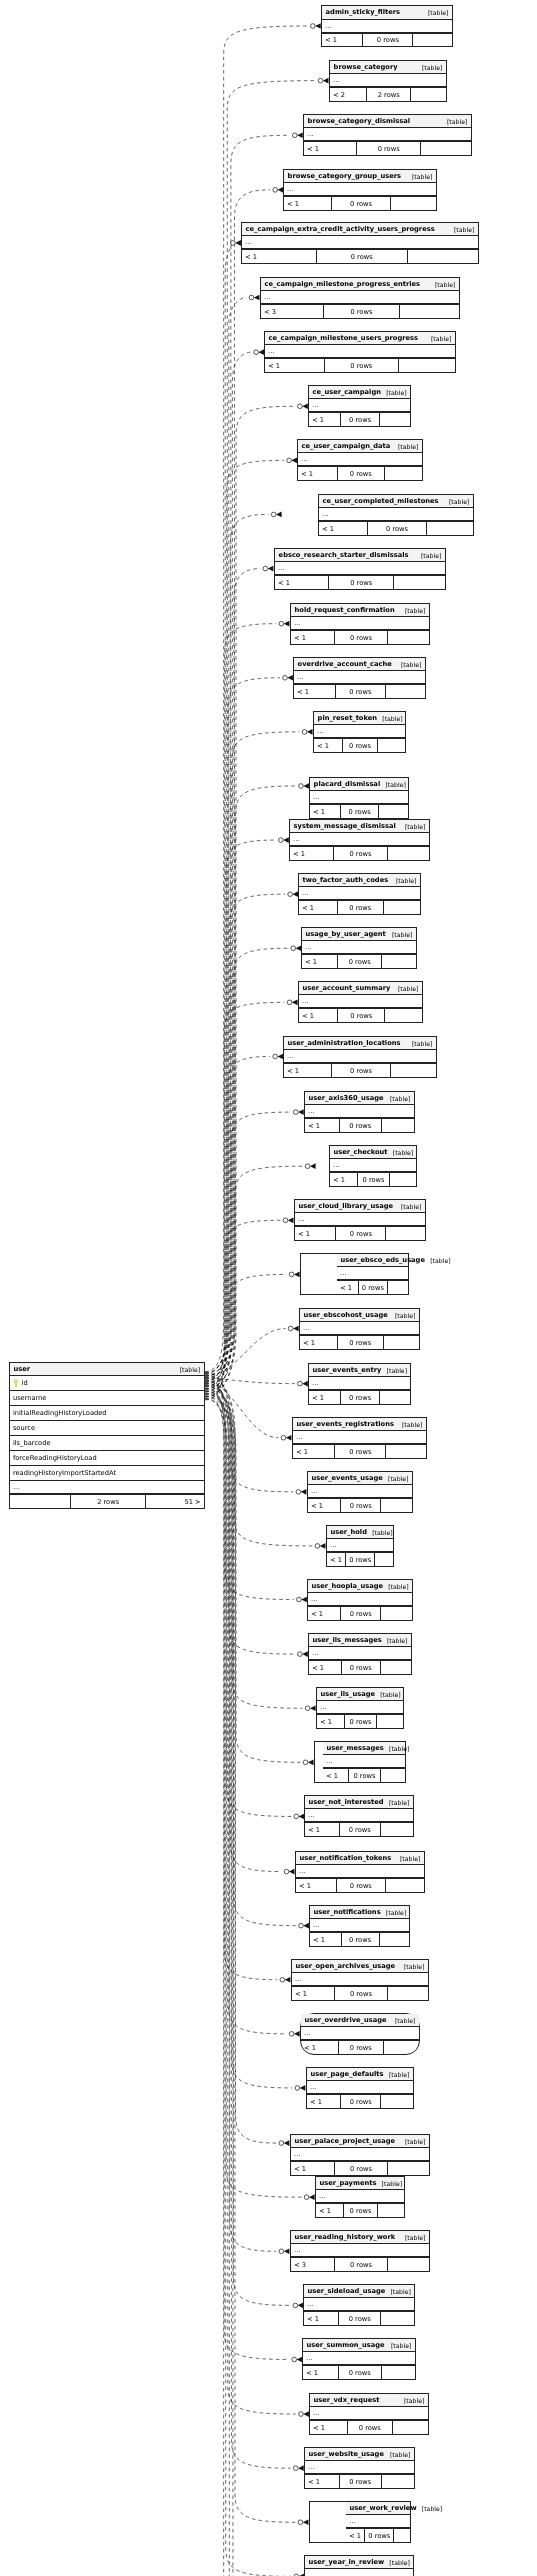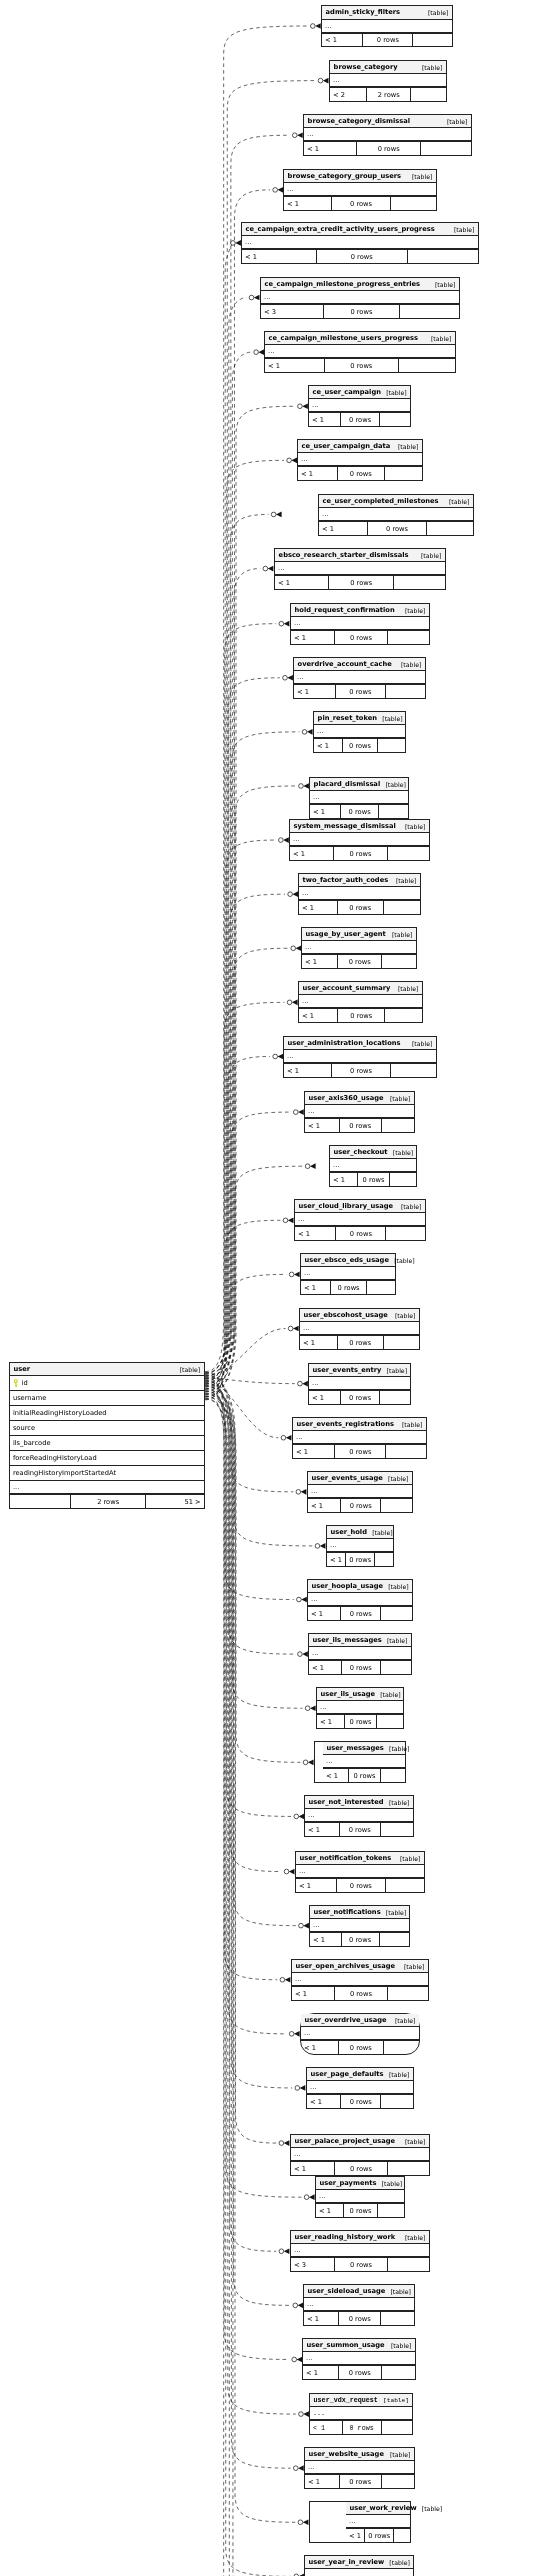--- a/index.html
+++ b/index.html
@@ -546,21 +546,21 @@
       </div>
       <div class="trow ellipsis">
         <span class="clabel">...</span>
       </div>
       <div class="tfoot">
         <span class="fcell fl">&lt; 1</span>
         <span class="fcell fc">0 rows</span>
         <span class="fcell fr"></span>
       </div>
     </div>
-    <div class="tbl" style="left: 300px; top: 1253px; width: 96px;">
+    <div class="tbl" style="left: 300px; top: 1253px; width: 109px; padding-left: 36px;">
       <div class="thead">
         <span class="tname">user_ebsco_eds_usage</span>
         <span class="ttag">[table]</span>
       </div>
       <div class="trow ellipsis">
         <span class="clabel">...</span>
       </div>
       <div class="tfoot">
         <span class="fcell fl">&lt; 1</span>
         <span class="fcell fc">0 rows</span>
@@ -840,21 +840,21 @@
       </div>
       <div class="trow ellipsis">
         <span class="clabel">...</span>
       </div>
       <div class="tfoot">
         <span class="fcell fl">&lt; 1</span>
         <span class="fcell fc">0 rows</span>
         <span class="fcell fr"></span>
       </div>
     </div>
-    <div class="tbl" style="left: 309px; top: 2393px; width: 104px; font-family: Liberation Mono, monospace;">
+    <div class="tbl" style="left: 309px; top: 2393px; width: 120px;">
       <div class="thead">
         <span class="tname">user_vdx_request</span>
         <span class="ttag">[table]</span>
       </div>
       <div class="trow ellipsis">
         <span class="clabel">...</span>
       </div>
       <div class="tfoot">
         <span class="fcell fl">&lt; 1</span>
         <span class="fcell fc">0 rows</span>

